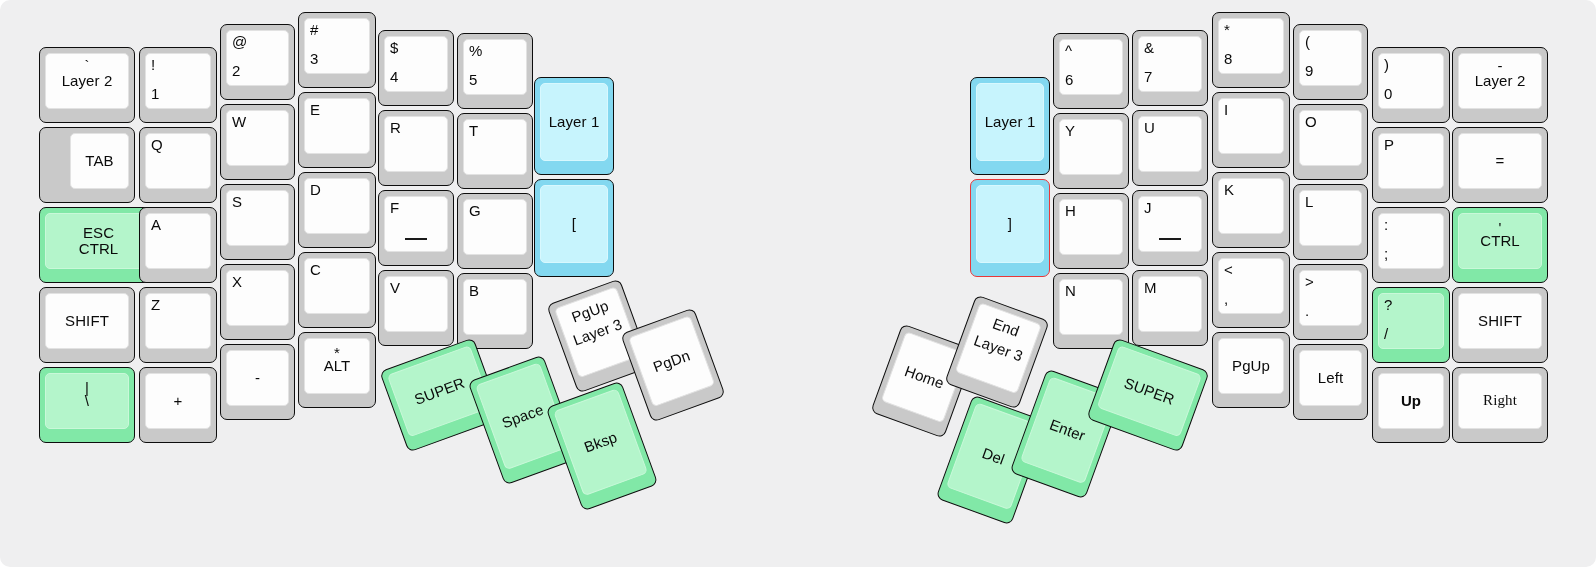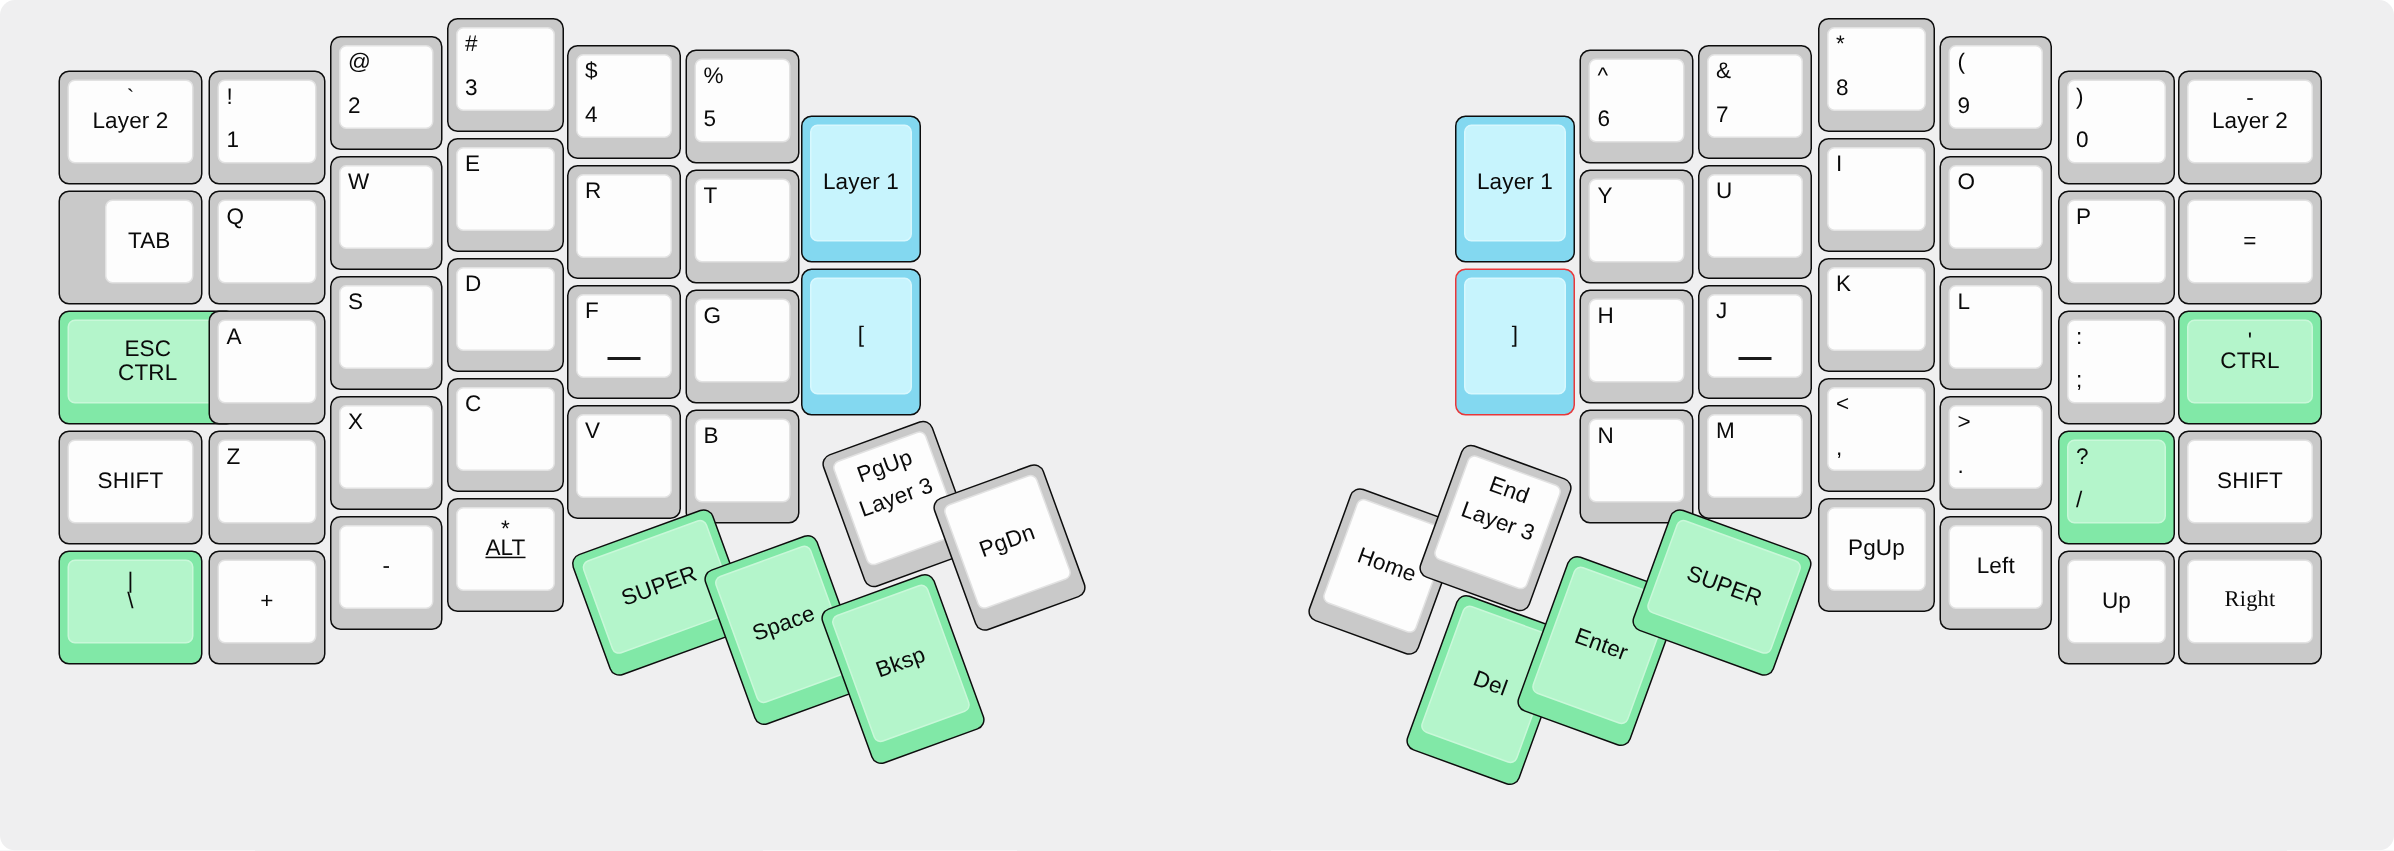--- a/index.html
+++ b/index.html
@@ -174,21 +174,21 @@
           </div>
         </div>
         <div class="key" style="left: 298px; top: 252px; width: 78px; height: 76px;">
           <div class="cap">
             <div class="lg tl">C</div>
           </div>
         </div>
         <div class="key" style="left: 298px; top: 332px; width: 78px; height: 76px;">
           <div class="cap">
             <div class="lg bc" style="top: 6px;">*</div>
-            <div class="lg bc" style="top: 50%; transform: translateY(-50%); text-decoration: underline;">ALT</div>
+            <div class="lg bc" style="top: 50%; transform: translateY(-50%);">ALT</div>
           </div>
         </div>
       </div>
       <div>
         <div class="key" style="left: 378px; top: 30px; width: 76px; height: 76px;">
           <div class="cap">
             <div class="lg tl">$</div>
             <div class="lg bl" style="bottom: 6px;">4</div>
           </div>
         </div>
@@ -410,21 +410,21 @@
           </div>
         </div>
         <div class="key green" style="left: 1372px; top: 287px; width: 78px; height: 76px;">
           <div class="cap">
             <div class="lg tl">?</div>
             <div class="lg bl" style="bottom: 6px;">/</div>
           </div>
         </div>
         <div class="key" style="left: 1372px; top: 367px; width: 78px; height: 76px;">
           <div class="cap">
-            <div class="lg c" style="top: 50%; transform: translateY(-50%);">Up</div>
+            <div class="lg c" style="top: 50%; transform: translateY(-50%); font-weight: bold;">Up</div>
           </div>
         </div>
       </div>
       <div>
         <div class="key" style="left: 1452px; top: 47px; width: 96px; height: 76px;">
           <div class="cap">
             <div class="lg c" style="top: 4px;">-</div>
             <div class="lg c" style="top: 50%; transform: translateY(-50%);">Layer 2</div>
           </div>
         </div>

